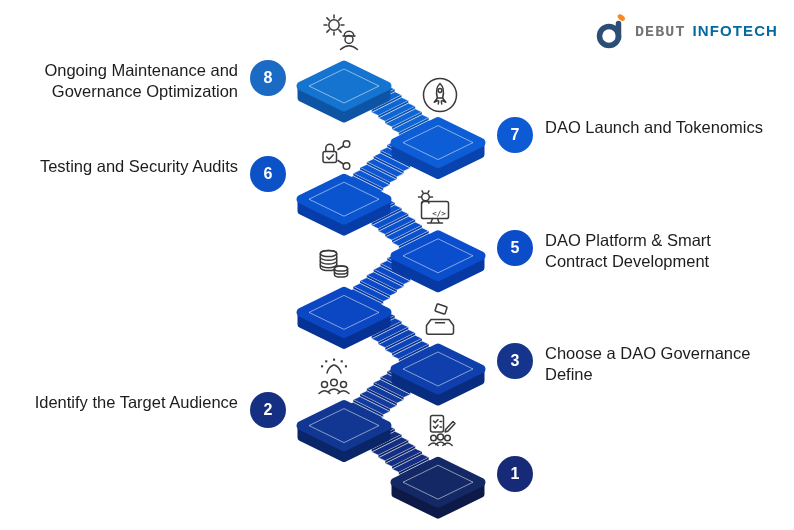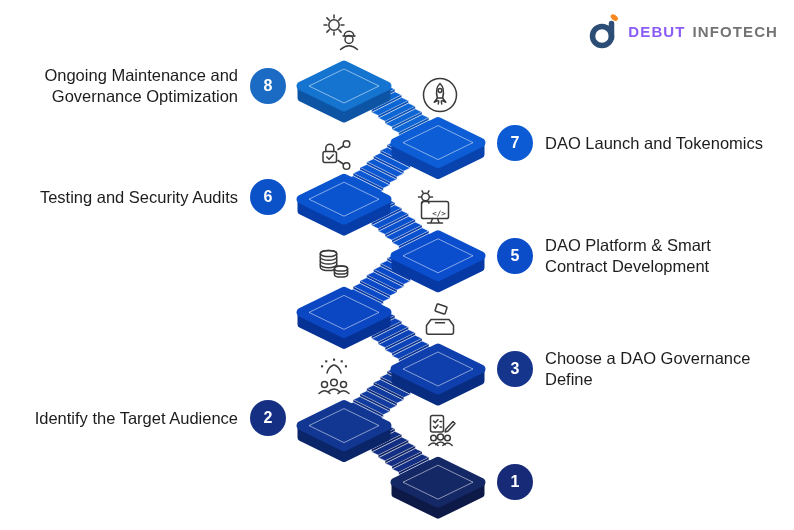--- a/index.html
+++ b/index.html
@@ -2,21 +2,21 @@
 <html><head>
 <meta charset="utf-8">
 <style>
   html,body{margin:0;padding:0;background:#fff}
   .canvas{position:relative;width:794px;height:530px;background:#ffffff;
           font-family:"Liberation Sans",sans-serif;overflow:hidden}
   #stairs-svg{position:absolute;left:0;top:0}
   .logo{position:absolute;top:11px;right:16px;display:flex;align-items:center;gap:7px}
   .logo-text{font-weight:bold;font-size:15px;letter-spacing:1.1px;white-space:nowrap}
   .logo-text span + span{margin-left:7px}
-  .step-row{position:absolute;height:52px;display:flex;align-items:center;gap:12px}
+  .step-row{position:absolute;height:52px;display:flex;align-items:flex-start;gap:12px}
   .step-row.left{left:18px;width:268px;justify-content:flex-end}
   .step-row.left .step-label{text-align:right}
   .step-row.right{left:497px;width:292px;justify-content:flex-start}
   .step-badge{width:36px;height:36px;border-radius:50%;color:#fff;font-weight:bold;
               font-size:16px;display:flex;align-items:center;justify-content:center;
               flex:0 0 36px}
   .step-label{font-size:16.5px;line-height:21px;color:#1d1d1d;white-space:pre-line}
 </style>
 </head>
 <body>
@@ -273,34 +273,34 @@
       </g>
     </svg>
 
   <div class="logo">
     <svg width="34" height="40" viewBox="0 0 34 40">
       <circle cx="15" cy="25" r="9.5" fill="none" stroke-width="5.5" stroke="#2C4E76"></circle>
       <path d="M24.5 27 V12.5" fill="none" stroke-width="5.5" stroke-linecap="round" stroke="#2C4E76"></path>
       <ellipse cx="27.3" cy="6.6" rx="4.1" ry="2.6" transform="rotate(38 27.3 6.6)" fill="#F6891F"></ellipse>
     </svg>
     <div class="logo-text">
-      <span style="color: #8b5cf6;">DEBUT</span><span style="color: #737373;">INFOTECH</span>
+      <span style="color: #737373; font-family: Liberation Mono, monospace;">DEBUT</span><span style="color: #0369a1;">INFOTECH</span>
     </div>
   </div>
 
   <div class="step-row left" style="top:60px">
     <div class="step-label">Ongoing Maintenance and
 Governance Optimization</div>
     <div class="step-badge" style="background: rgb(27, 106, 196);">8</div>
   </div>
   <div class="step-row right" style="top:117px">
     <div class="step-badge" style="background: rgb(12, 91, 212);">7</div>
     <div class="step-label">DAO Launch and Tokenomics</div>
   </div>
-  <div class="step-row left" style="top:171px">
+  <div class="step-row left" style="top:156px">
     <div class="step-label">Testing and Security Audits</div>
     <div class="step-badge" style="background: rgb(11, 82, 200);">6</div>
   </div>
   <div class="step-row right" style="top:230px">
     <div class="step-badge" style="background: rgb(11, 76, 201);">5</div>
     <div class="step-label">DAO Platform &amp; Smart
 Contract Development</div>
   </div>
   <div class="step-row right" style="top:343px">
     <div class="step-badge" style="background: rgb(21, 52, 140);">3</div>

